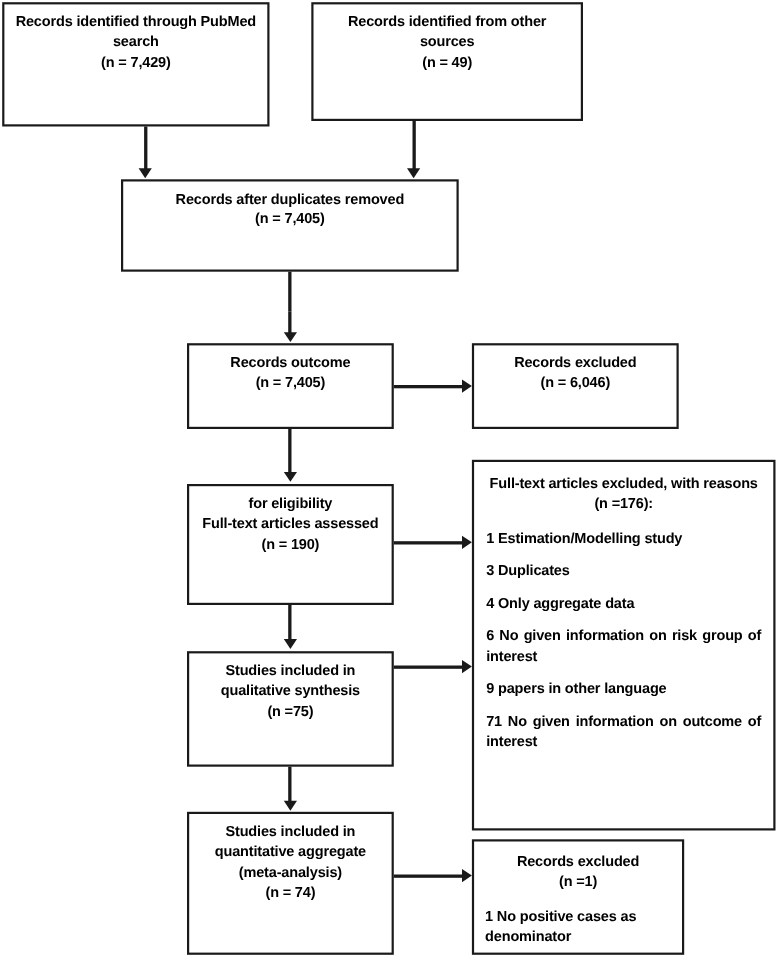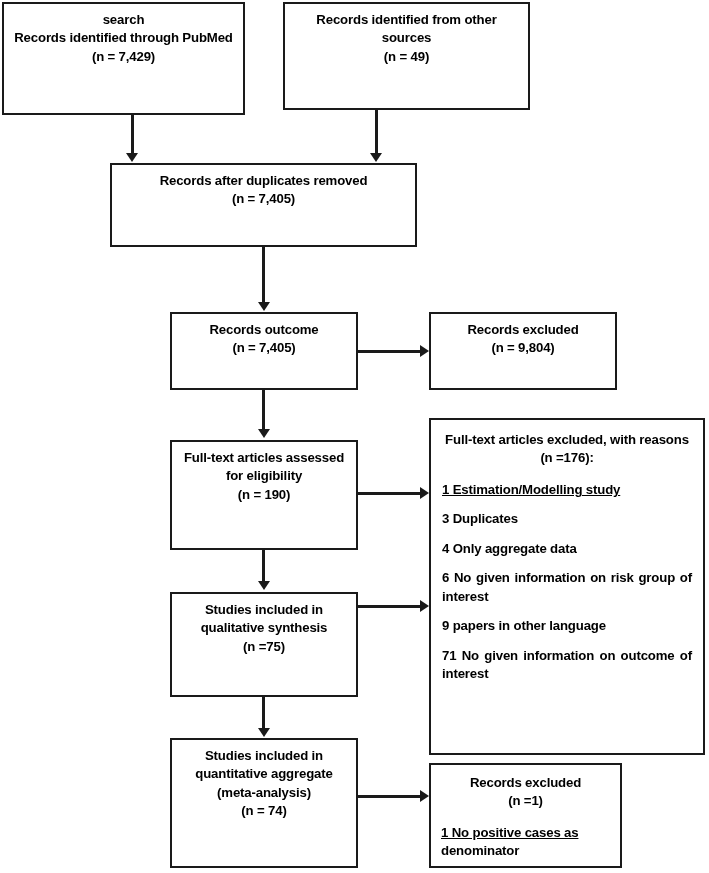--- a/index.html
+++ b/index.html
@@ -43,21 +43,21 @@
   .reason {
     margin: 0;
     font-size: 13.2px;
     font-weight: 700;
     line-height: 1.40;
     letter-spacing: -0.15px;
     text-align: justify;
     text-align-last: left;
     padding-top: 11px;
   }
-  .reason.first { padding-top: 13px; text-decoration: underline; }
+  .reason.first { padding-top: 13px; }
   .connector {
     position: absolute;
     background: #1a1a1a;
   }
   .v-line { width: 2.5px; }
   .h-line { height: 2.5px; }
   .arrow-down {
     position: absolute;
     width: 0;
     height: 0;
@@ -74,22 +74,22 @@
     border-left: 9px solid #1a1a1a;
   }
 </style>
 </head>
 <body>
 
 <div id="canvas">
 
   <div class="box" style="left:2px; top:2px; width:243px; height:113px;">
     <div class="box-inner ctr">
+      <p class="line">Records identified through PubMed</p>
       <p class="line">search</p>
-      <p class="line">Records identified through PubMed</p>
       <p class="line">(n = 7,429)</p>
     </div>
   </div>
 
   <div class="box" style="left:283px; top:2px; width:247px; height:108px;">
     <div class="box-inner ctr">
       <p class="line">Records identified from other</p>
       <p class="line">sources</p>
       <p class="line">(n = 49)</p>
     </div>
@@ -115,34 +115,34 @@
   <div class="box" style="left:170px; top:312px; width:188px; height:78px;">
     <div class="box-inner ctr">
       <p class="line">Records outcome</p>
       <p class="line">(n = 7,405)</p>
     </div>
   </div>
 
   <div class="box" style="left:429px; top:312px; width:188px; height:78px;">
     <div class="box-inner ctr">
       <p class="line">Records excluded</p>
-      <p class="line">(n = 9,804)</p>
+      <p class="line">(n = 6,046)</p>
     </div>
   </div>
 
   <div class="connector h-line" style="left:358px; top:350px; width:64px;"></div>
   <div class="arrow-right" style="left:420px; top:345px;"></div>
 
   <div class="connector v-line" style="left:262px; top:390px; height:40px;"></div>
   <div class="arrow-down" style="left:258px; top:429px;"></div>
 
   <div class="box" style="left:170px; top:440px; width:188px; height:110px;">
     <div class="box-inner ctr">
+      <p class="line">for eligibility</p>
       <p class="line">Full-text articles assessed</p>
-      <p class="line">for eligibility</p>
       <p class="line">(n = 190)</p>
     </div>
   </div>
 
   <div class="box" style="left:429px; top:418px; width:276px; height:337px;">
     <div class="box-inner" style="padding:11px 11px 0 11px;">
       <p class="line ctr">Full-text articles excluded, with reasons</p>
       <p class="line ctr">(n =176):</p>
       <p class="reason first">1 Estimation/Modelling study</p>
       <p class="reason">3 Duplicates</p>

